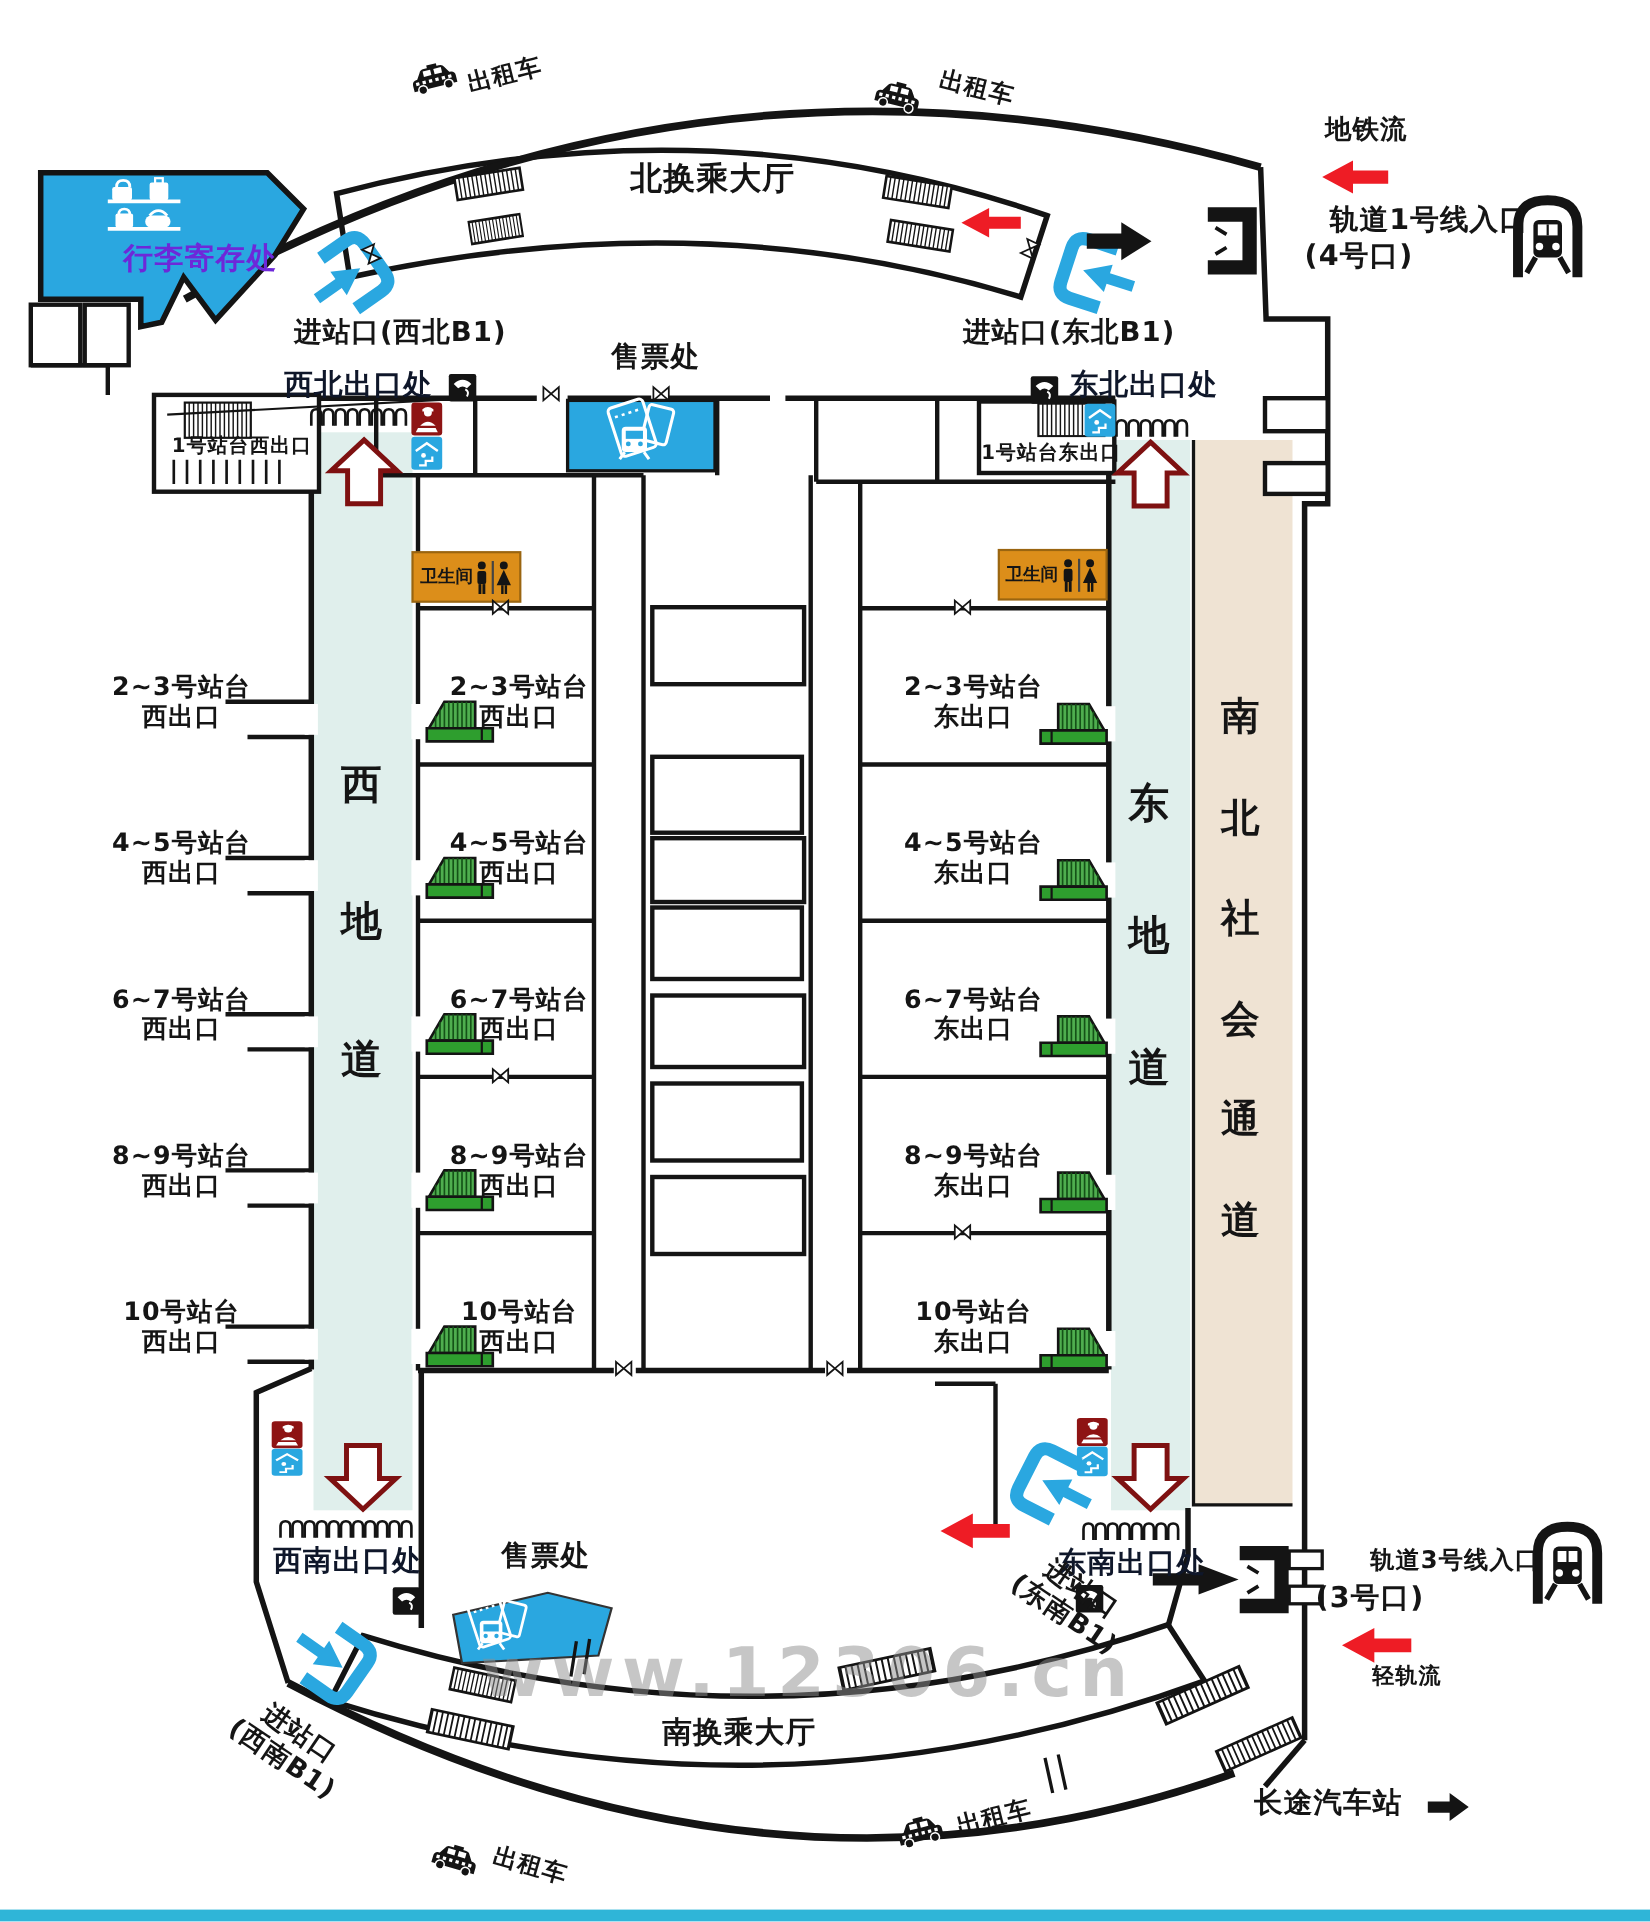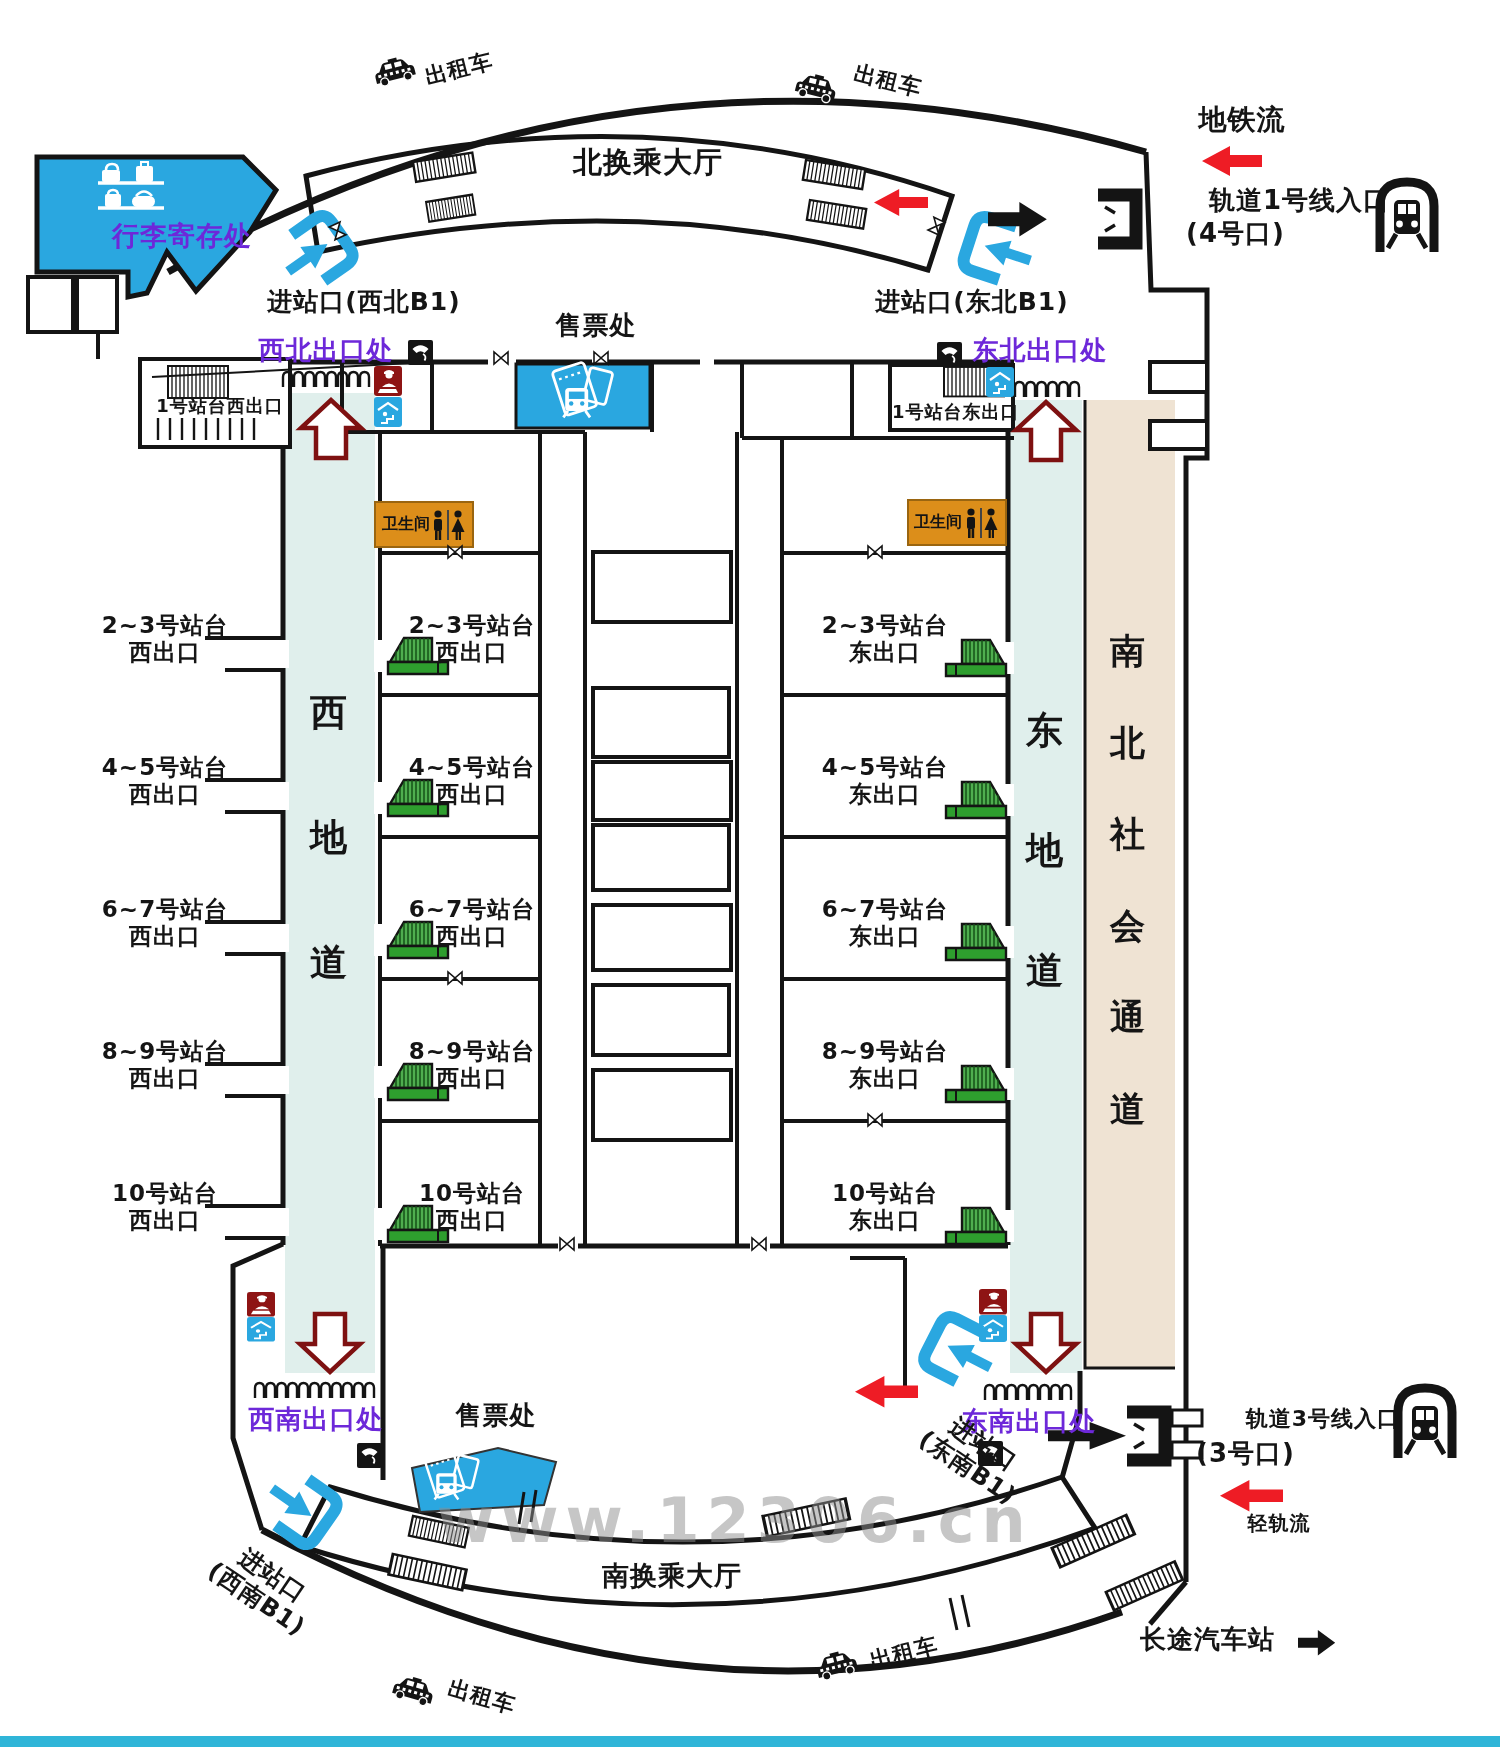--- a/index.html
+++ b/index.html
@@ -1,21 +1,21 @@
 <!DOCTYPE html>
 <html><head>
 <meta charset="utf-8">
 <style>
   html,body{margin:0;padding:0;background:#fff;}
   body{font-family:"DejaVu Sans","Liberation Sans",sans-serif;}
   .stage{position:relative;width:1500px;height:1747px;background:#fff;overflow:hidden;}
   svg.map{position:absolute;left:0;top:0;}
   .lbl{position:absolute;font-weight:bold;color:#151515;text-align:center;line-height:1.16;white-space:nowrap;letter-spacing:1px;}
   .lbl span{display:block;}
-  .red{color:#6d28d9;}
+  .red{color:#0f172a;}
   .white{color:#6d28d9;text-align:right;}
   .vert{position:absolute;display:flex;flex-direction:column;justify-content:space-between;font-weight:bold;color:#151515;text-align:center;}
   .wm{position:absolute;font-weight:bold;color:#8e8e8e;opacity:.5;letter-spacing:7px;font-size:62px;margin-left:17px;}
   .strip{position:absolute;left:0;top:1736px;width:1500px;height:11px;background:#2FB5D8;}
 </style>
 </head>
 <body>
 
 <div class="stage">
 
@@ -462,21 +462,21 @@
 <div class="lbl" style="left:846px;top:68px;width:84px;font-size:22px;transform:rotate(14deg)">出租车</div>
 <div class="lbl" style="left:558px;top:146px;width:180px;font-size:29px">北换乘大厅</div>
 <div class="lbl white" style="left:56px;top:220px;width:196px;font-size:27px">行李寄存处</div>
 <div class="lbl" style="left:258px;top:287px;width:212px;font-size:25px">进站口(西北B1)</div>
 <div class="lbl" style="left:866px;top:287px;width:212px;font-size:25px">进站口(东北B1)</div>
 <div class="lbl" style="left:548px;top:310px;width:96px;font-size:26px">售票处</div>
 <div class="lbl red" style="left:250px;top:335px;width:152px;font-size:26px">西北出口处</div>
 <div class="lbl red" style="left:964px;top:335px;width:152px;font-size:26px">东北出口处</div>
 <div class="lbl" style="left:150px;top:396px;width:140px;font-size:18px">1号站台西出口</div>
 <div class="lbl" style="left:892px;top:402px;width:122px;font-size:18px">1号站台东出口</div>
-<div class="lbl" style="left:1196px;top:104px;width:92px;font-size:28px">地铁流</div>
+<div class="lbl" style="left:1196px;top:104px;width:92px;font-size:24px">地铁流</div>
 <div class="lbl" style="left:1186px;top:185px;width:204px;font-size:26px;text-align:right">轨道1号线入口</div>
 <div class="lbl" style="left:1186px;top:218px;width:120px;font-size:26px;text-align:left">(4号口)</div>
 
 <div class="lbl" style="left:70px;top:612px;width:190px;font-size:23px">
       <span>2~3号站台</span>
       <span>西出口</span>
     </div>
 <div class="lbl" style="left:70px;top:754px;width:190px;font-size:23px">
       <span>4~5号站台</span>
       <span>西出口</span>

